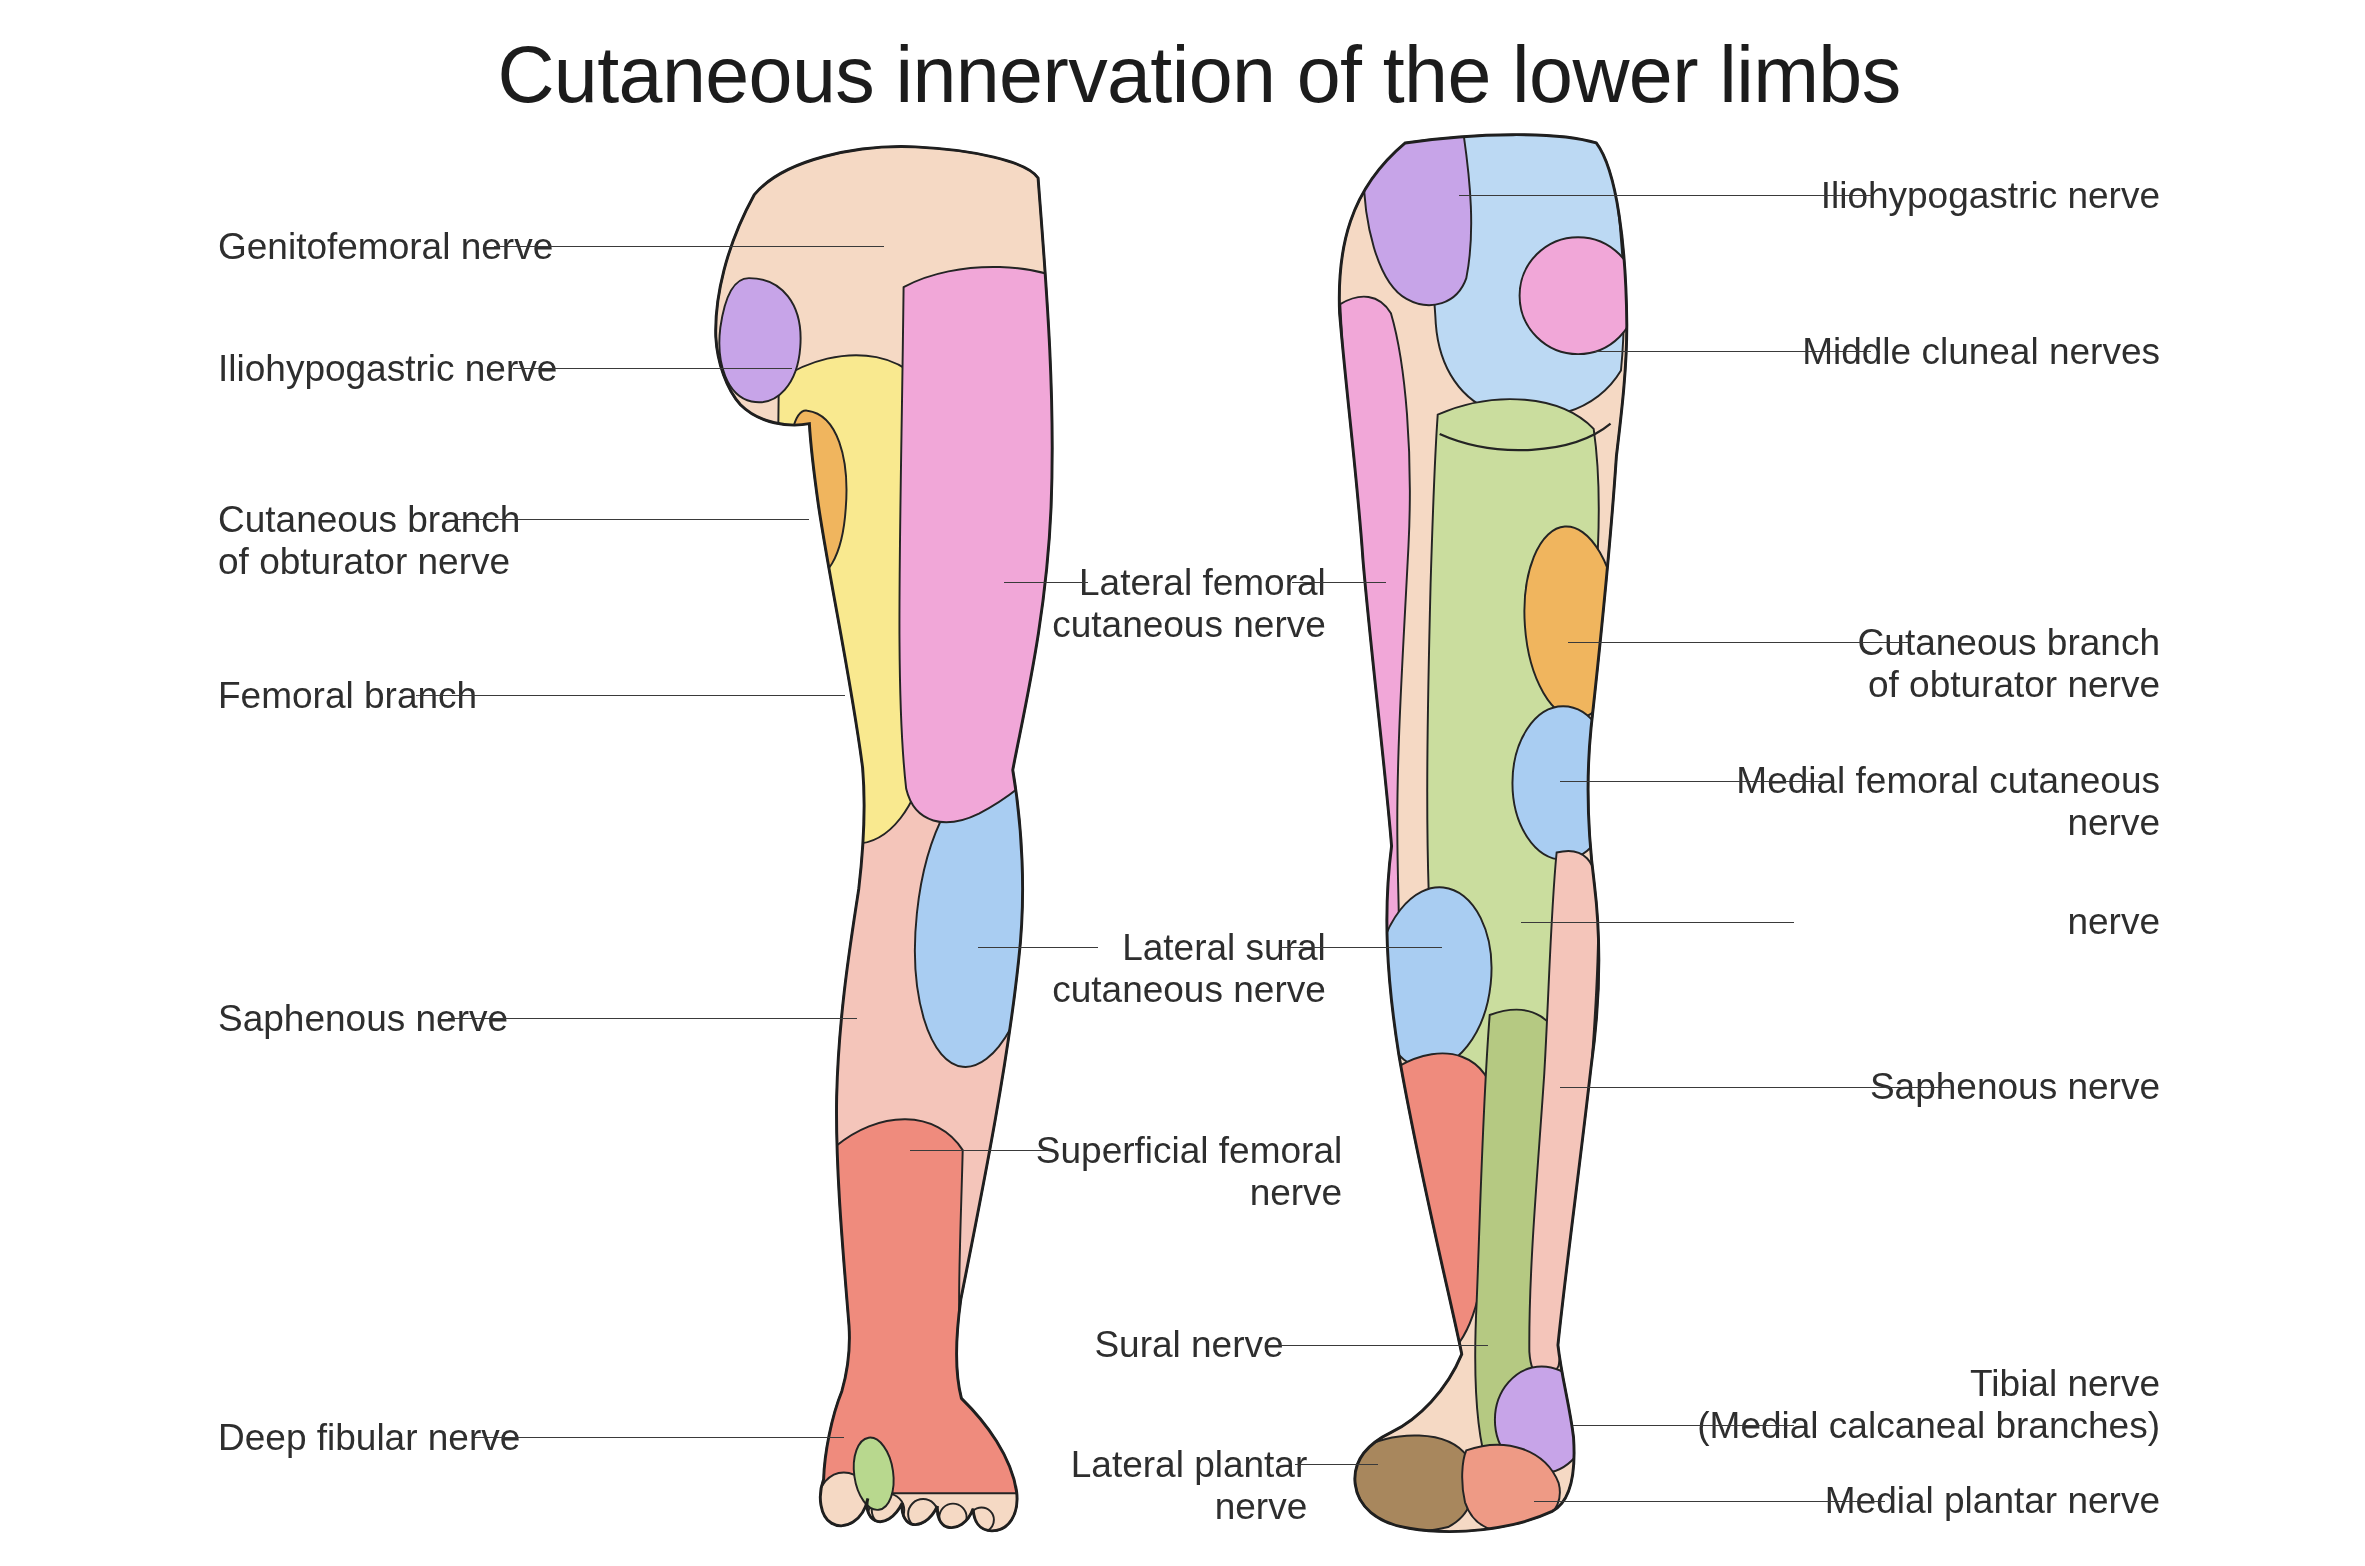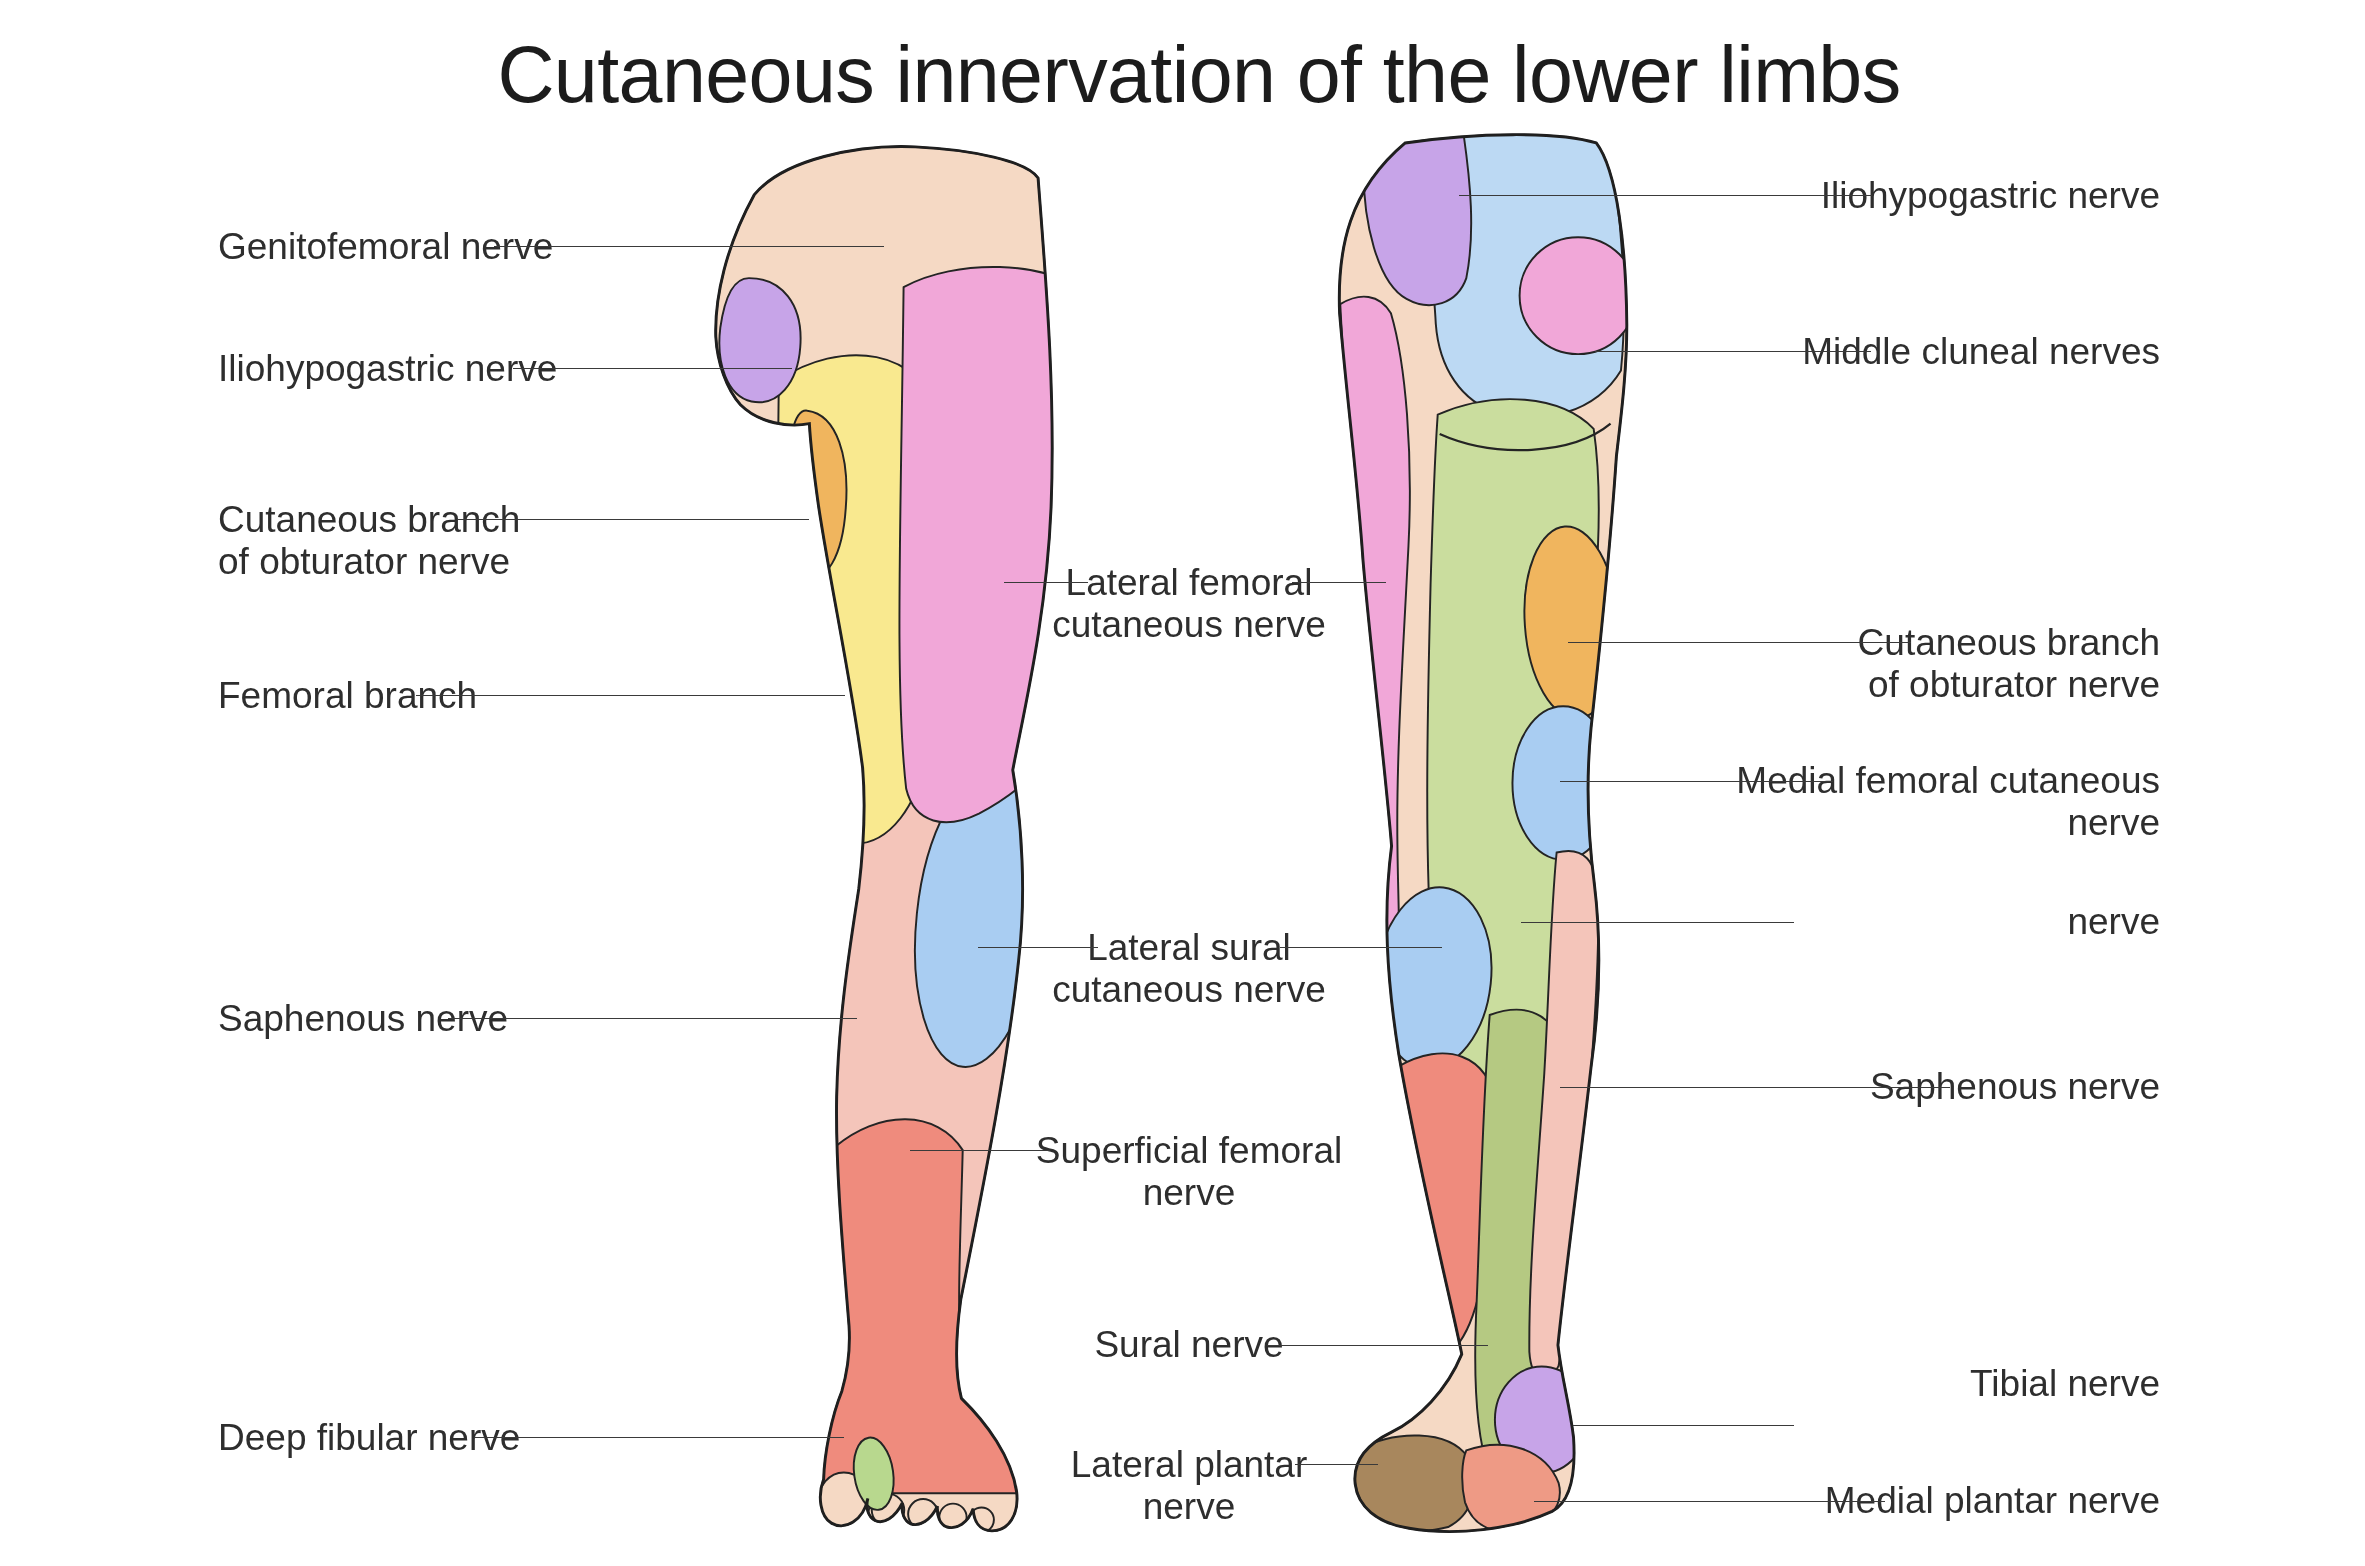--- a/index.html
+++ b/index.html
@@ -6,21 +6,21 @@
   .canvas{
     position:relative;width:2366px;height:1566px;background:#ffffff;
     font-family:"Liberation Sans","DejaVu Sans",sans-serif;overflow:hidden;
   }
   .title{
     position:absolute;top:29px;left:0;width:100%;text-align:center;
     font-size:79px;font-weight:400;color:#1c1c1c;letter-spacing:-0.6px;padding-left:16px;
   }
   .lbl{position:absolute;font-size:37px;line-height:42px;color:#2e2e2e;white-space:nowrap;}
   .lbl.right{text-align:right;}
-  .lbl.center{transform:translateX(-50%);text-align:center;}
+  .lbl.center{transform:translateX(-50%);text-align:right;}
   .leader{position:absolute;height:0;border-top:1.9px solid #3a3a3a;}
   svg{position:absolute;left:0;top:0;}
   .region{stroke:#242424;stroke-width:3;}
   .outline{fill:none;stroke:#1f1f1f;stroke-width:4.5;}
   .crease{fill:none;stroke:#242424;stroke-width:3.5;}
 </style>
 </head>
 <body>
 
 <div class="canvas">
@@ -135,20 +135,21 @@
     <div>nerve</div>
   </div>
   <div class="lbl right" style="right:206px;top:901px">
     <div>nerve</div>
   </div>
   <div class="lbl right" style="right:206px;top:1066px">
     <div>Saphenous nerve</div>
   </div>
   <div class="lbl right" style="right:206px;top:1363px">
     <div>Tibial nerve</div>
+    <div>(Medial calcaneal branches)</div>
   </div>
   <div class="lbl right" style="right:206px;top:1480px">
     <div>Medial plantar nerve</div>
   </div>
 
   <div class="leader" style="left:494px;top:246px;width:390px"></div>
   <div class="leader" style="left:513px;top:368px;width:279px"></div>
   <div class="leader" style="left:458px;top:519px;width:351px"></div>
   <div class="leader" style="left:416px;top:695px;width:429px"></div>
   <div class="leader" style="left:448px;top:1018px;width:409px"></div>

